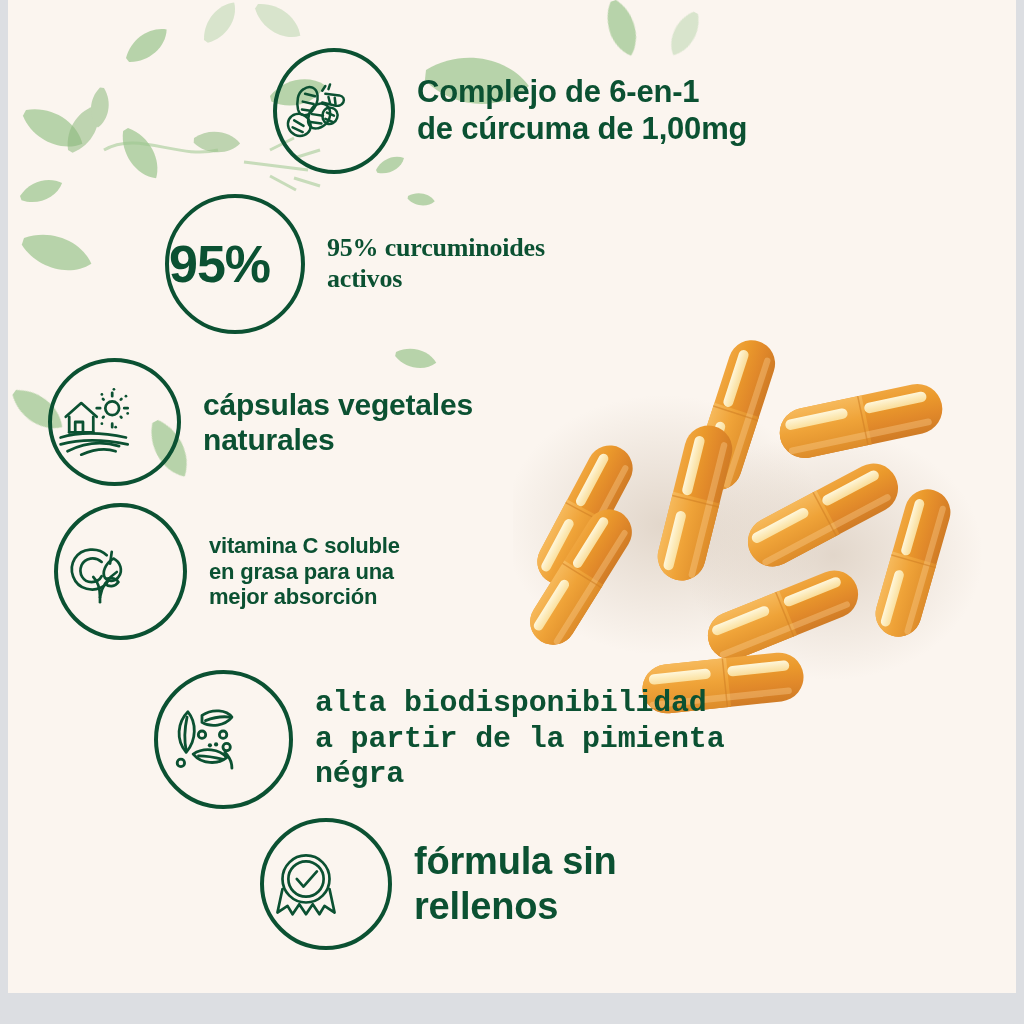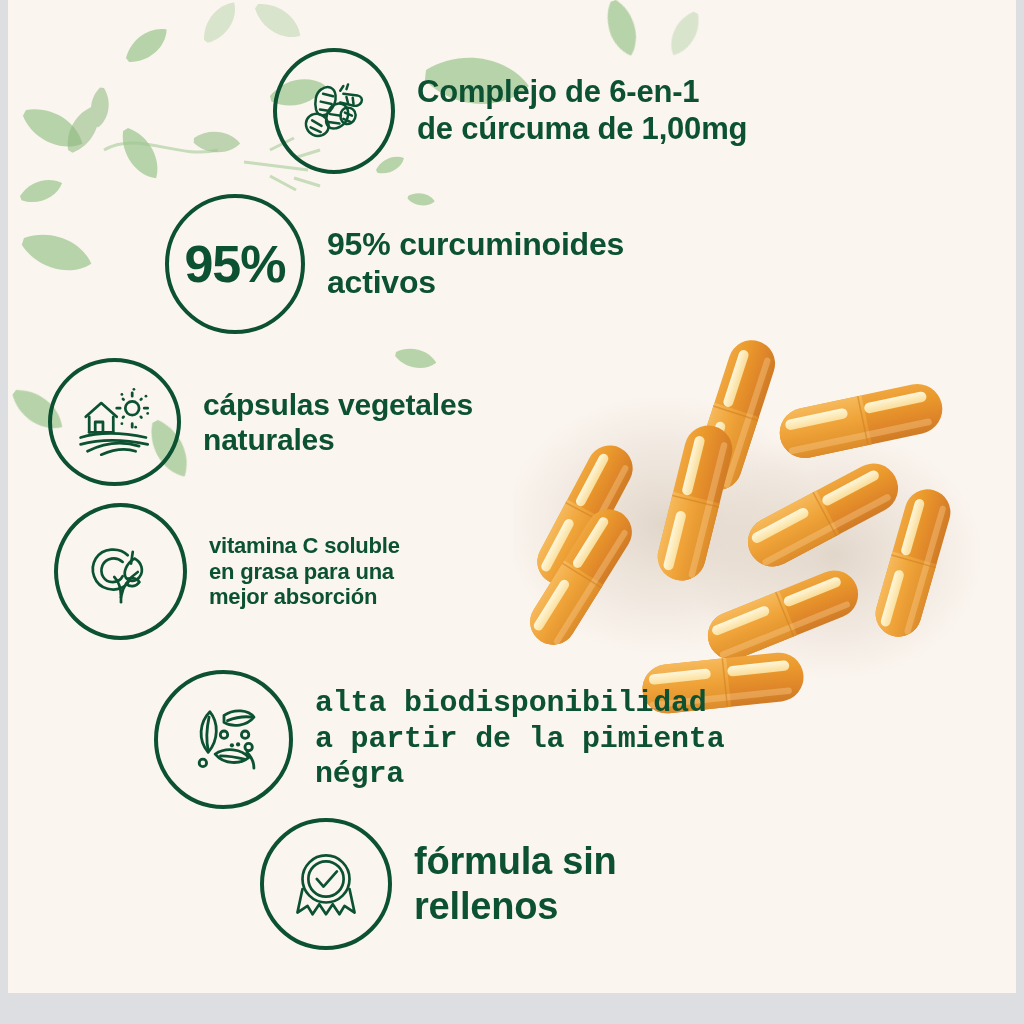--- a/index.html
+++ b/index.html
@@ -48,21 +48,21 @@
     gap: 22px;
   }
 
   .icon-circle {
     flex: 0 0 auto;
     border: 4px solid #0b5132;
     border-radius: 50%;
     box-sizing: border-box;
     display: flex;
     align-items: center;
-    justify-content: center;
+    justify-content: flex-start;
     background: transparent;
   }
 
   .feature-text {
     color: #0b5132;
     font-weight: bold;
     line-height: 1.18;
     white-space: pre-line;
     letter-spacing: -0.2px;
   }
@@ -213,21 +213,21 @@
         </svg>
       </div>
       <div class="feature-text" style="font-size:31px;">Complejo de 6-en-1
 de cúrcuma de 1,00mg</div>
     </div>
 
     <div class="feature" style="left:157px; top:194px;">
       <div class="icon-circle" style="width:140px;height:140px;">
         <span class="badge-text" style="font-size:52px;">95%</span>
       </div>
-      <div class="feature-text" style="font-size:32px;">95% curcuminoides
+      <div class="feature-text" style="font-size:26px;font-family:Liberation Serif, serif;">95% curcuminoides
 activos</div>
     </div>
 
     <div class="feature" style="left:40px; top:358px;">
       <div class="icon-circle" style="width:133px;height:128px;">
         <svg viewBox="0 0 100 100" width="86" height="86" fill="none" stroke="#0b5132" stroke-width="3.2" stroke-linecap="round" stroke-linejoin="round">
           <path d="M16 44 L 34 28 L 52 44"></path>
           <path d="M20 44 L 20 62 M48 44 L 48 62"></path>
           <path d="M20 62 L 48 62"></path>
           <path d="M27 62 L 27 50 L 36 50 L 36 62"></path>

